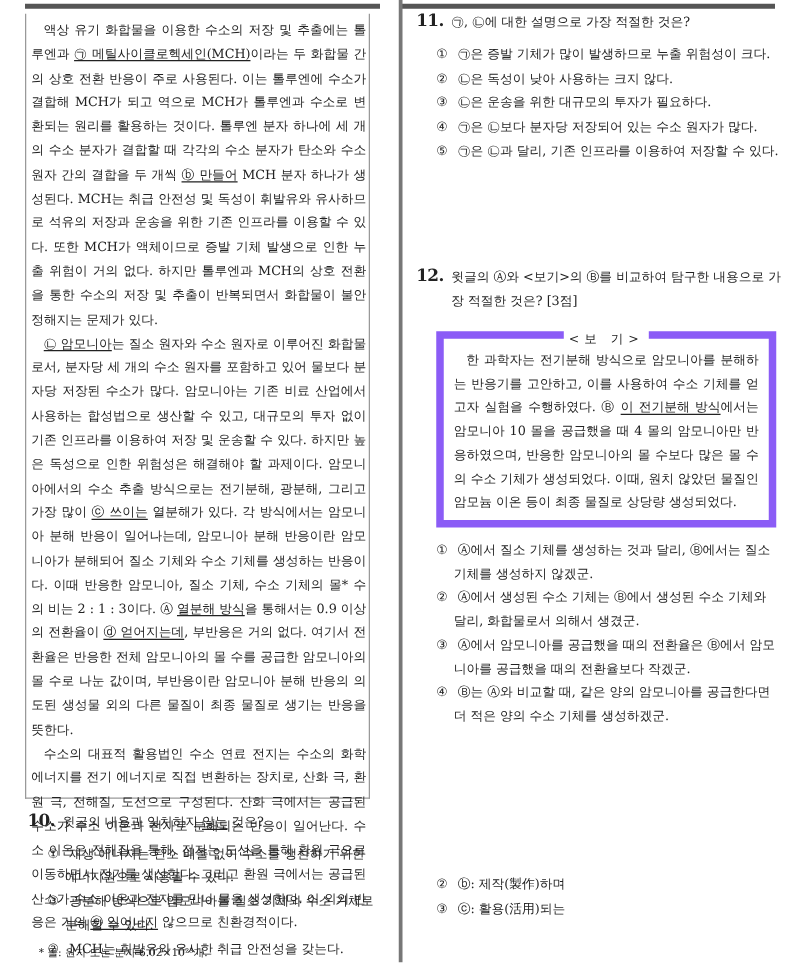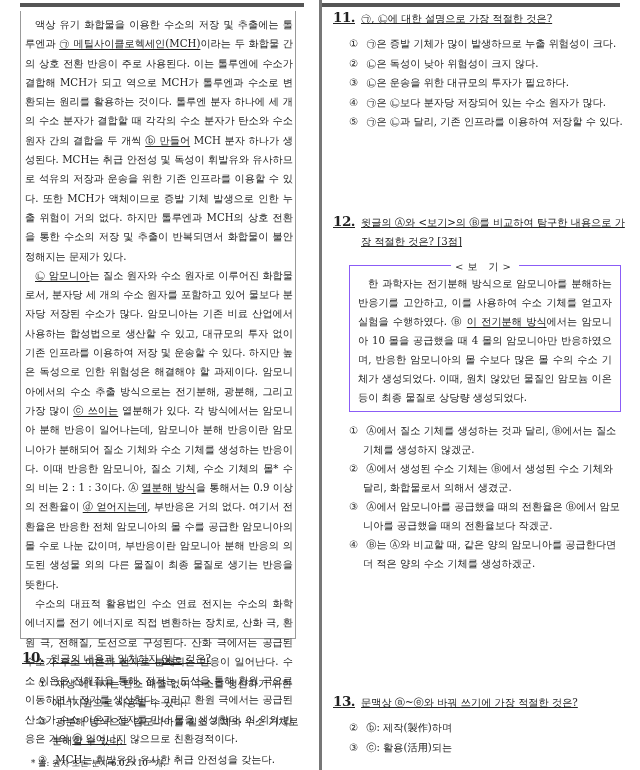--- a/index.html
+++ b/index.html
@@ -16,29 +16,29 @@
     position:absolute; left:20px; top:11px; width:276px; height:628px;
     border:1px solid #999; border-top:none;
     padding:4px 2px 0 4px; box-sizing:border-box;
     font-size:10.2px; line-height:19.3px; text-align:justify;
   }
   .passage p { margin:0; text-indent:10px; }
   .footnote { font-size:8.5px; margin-top:6px; padding-left:6px; }
   .u { text-decoration:underline; text-underline-offset:2px; }
 
   .q { position:absolute; font-size:10.2px; }
-  .q-head { display:flex; align-items:baseline; line-height:19px;text-decoration:underline; }
+  .q-head { display:flex; align-items:baseline; line-height:19px; }
   .q-num { font-weight:bold; font-size:13.5px; margin-right:6px; letter-spacing:-0.5px; }
   .q-stem { }
   .choices { margin-top:7px; }
   .choice { padding-left:30px; text-indent:-14px; line-height:18.5px; margin-bottom:1px; }
   .choice .mark { display:inline-block; width:14px; text-indent:0; }
 
   .bogi {
-    position:relative; margin:14px 4px 0 16px; border:1px solid #8b5cf6;
+    position:relative; margin:14px 4px 0 16px; border:6px solid #8b5cf6;
     padding:8px 8px 4px 8px; font-size:10.2px; line-height:19px; text-align:justify;
   }
   .bogi-title {
     position:absolute; top:-9px; left:50%; transform:translateX(-50%);
     background:#fff; padding:0 4px; font-size:10px; letter-spacing:4px;
   }
   .bogi p { margin:0; text-indent:10px; }
 </style>
 </head>
 <body>
@@ -66,21 +66,21 @@
     </div>
 </div>
 
 <div class="q" style="left:333px; top:8px; width:290px;">
   <div class="q-head">
     <span class="q-num">11.</span>
     <span class="q-stem">㉠, ㉡에 대한 설명으로 가장 적절한 것은?</span>
   </div>
   <div class="choices">
       <div class="choice"><span class="mark">①</span><span> ㉠은 증발 기체가 많이 발생하므로 누출 위험성이 크다.</span></div>
-      <div class="choice"><span class="mark">②</span><span> ㉡은 독성이 낮아 위험성이 크지 않다.</span></div>
+      <div class="choice"><span class="mark">②</span><span> ㉡은 독성이 낮아 사용하는 크지 않다.</span></div>
       <div class="choice"><span class="mark">③</span><span> ㉡은 운송을 위한 대규모의 투자가 필요하다.</span></div>
       <div class="choice"><span class="mark">④</span><span> ㉠은 ㉡보다 분자당 저장되어 있는 수소 원자가 많다.</span></div>
       <div class="choice"><span class="mark">⑤</span><span> ㉠은 ㉡과 달리, 기존 인프라를 이용하여 저장할 수 있다.</span></div>
     </div>
 </div>
 
 <div class="q" style="left:333px; top:212px; width:292px;">
   <div class="q-head">
     <span class="q-num">12.</span>
     <span class="q-stem">윗글의 Ⓐ와 &lt;보기&gt;의 Ⓑ를 비교하여 탐구한 내용으로 가장 적절한 것은? [3점]</span>
@@ -91,21 +91,17 @@
   </div>
   <div class="choices" style="margin-top:10px;">
       <div class="choice"><span class="mark">①</span><span> Ⓐ에서 질소 기체를 생성하는 것과 달리, Ⓑ에서는 질소 기체를 생성하지 않겠군.</span></div>
       <div class="choice"><span class="mark">②</span><span> Ⓐ에서 생성된 수소 기체는 Ⓑ에서 생성된 수소 기체와 달리, 화합물로서 의해서 생겼군.</span></div>
       <div class="choice"><span class="mark">③</span><span> Ⓐ에서 암모니아를 공급했을 때의 전환율은 Ⓑ에서 암모니아를 공급했을 때의 전환율보다 작겠군.</span></div>
       <div class="choice"><span class="mark">④</span><span> Ⓑ는 Ⓐ와 비교할 때, 같은 양의 암모니아를 공급한다면 더 적은 양의 수소 기체를 생성하겠군.</span></div>
     </div>
 </div>
 
 <div class="q" style="left:333px; top:692px; width:290px;">
-  <div class="q-head">
-    <span class="q-num">13.</span>
-    <span class="q-stem">문맥상 ⓐ~ⓔ와 바꿔 쓰기에 가장 적절한 것은?</span>
-  </div>
   <div class="choices">
       <div class="choice"><span class="mark">②</span><span> ⓑ: 제작(製作)하며</span></div>
       <div class="choice"><span class="mark">③</span><span> ⓒ: 활용(活用)되는</span></div>
     </div>
 </div>
 
 </body></html>

